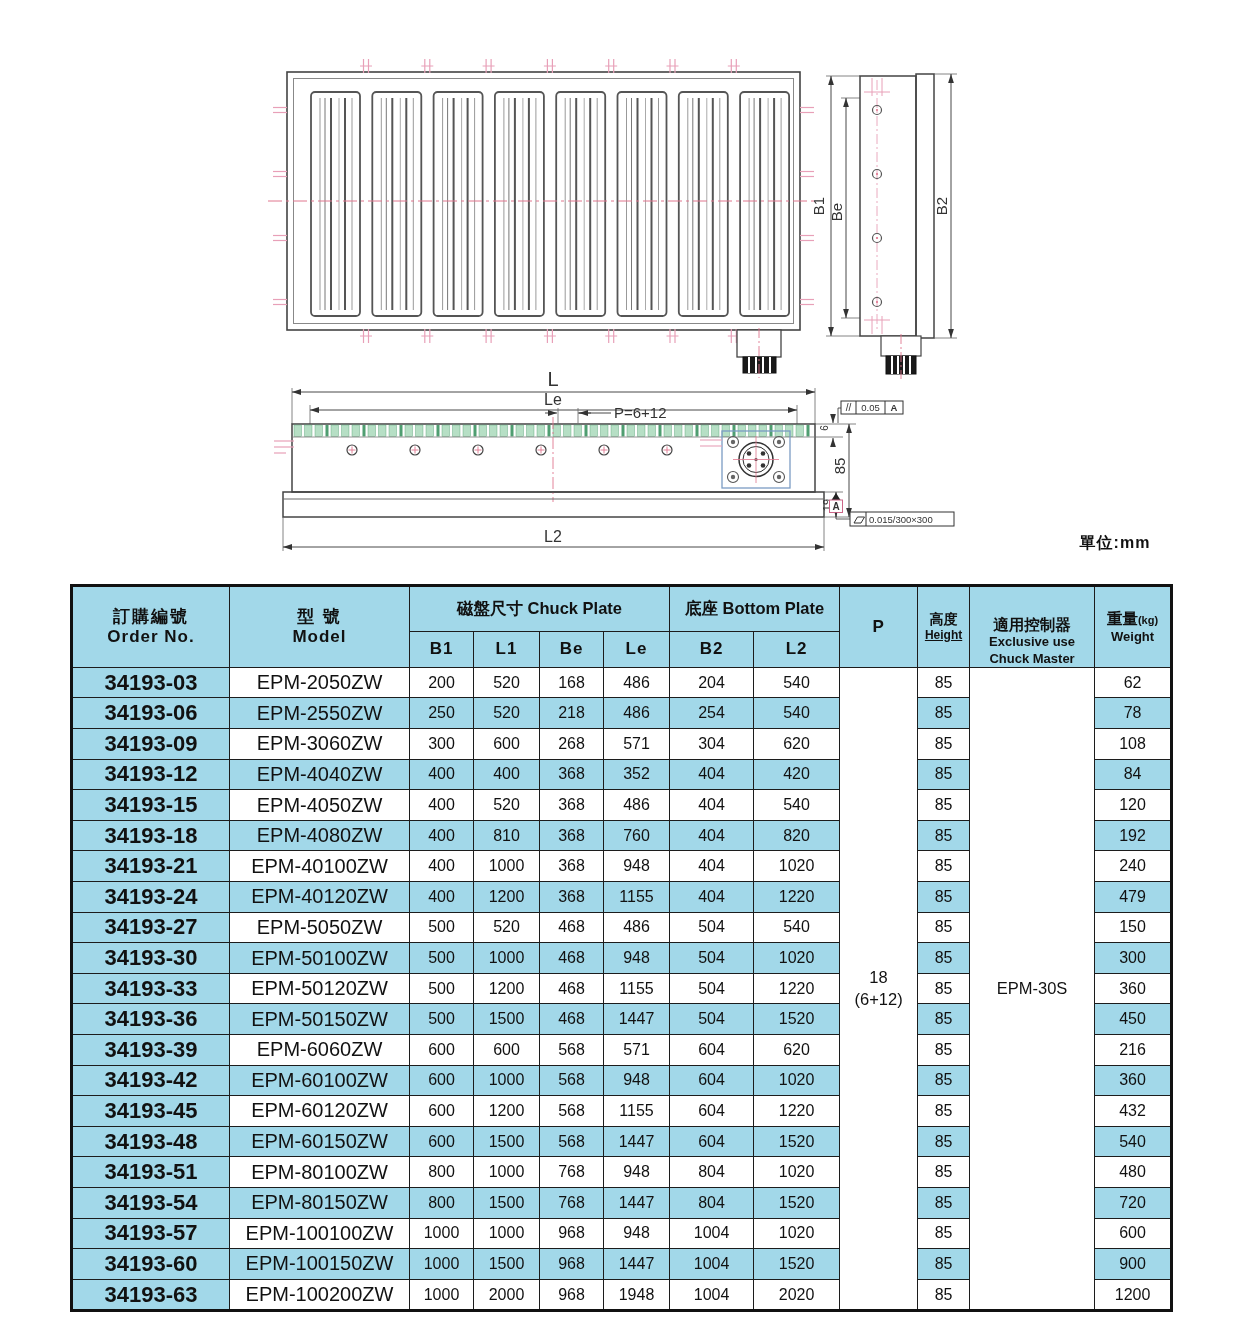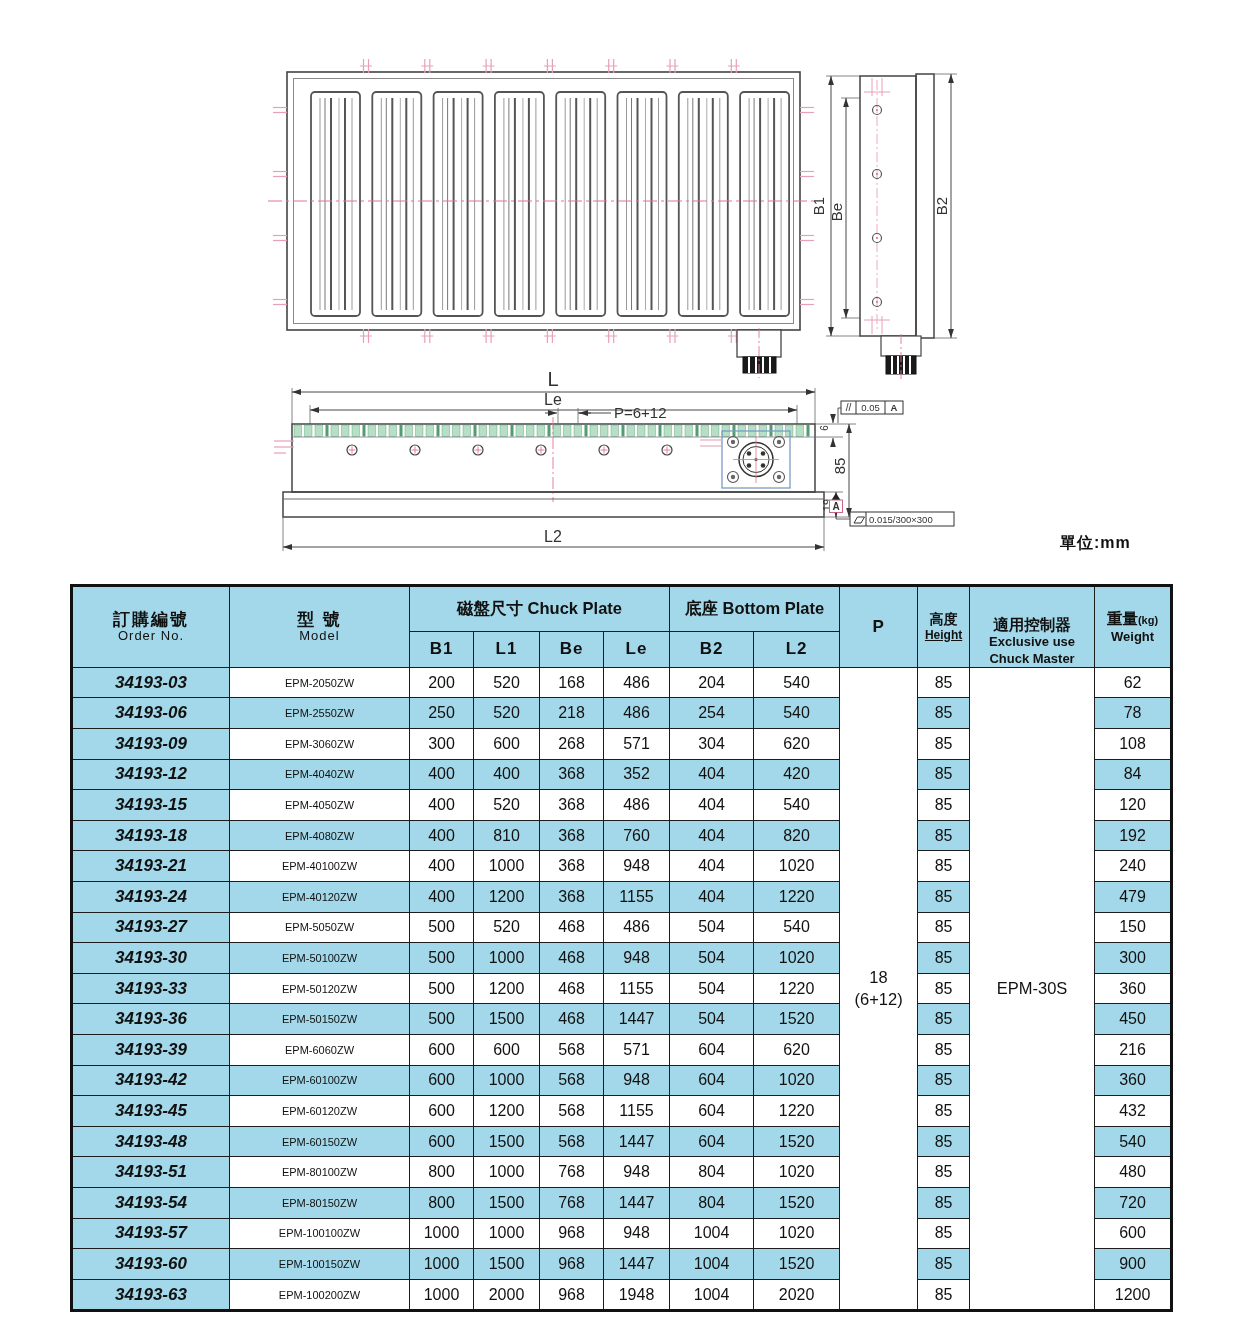--- a/index.html
+++ b/index.html
@@ -1,41 +1,41 @@
 <!DOCTYPE html>
 <html><head>
 <meta charset="utf-8">
 <style>
   html,body{margin:0;padding:0;background:#fff;}
   body{font-family:"Liberation Sans",sans-serif;color:#111;}
   .page{position:relative;width:1240px;height:1320px;background:#fff;overflow:hidden;}
   .drawing-svg{position:absolute;left:0;top:0;}
   .svg-label{font-family:"Liberation Sans",sans-serif;fill:#333;}
-  .units-note{position:absolute;left:1060px;top:533px;width:110px;text-align:left;
+  .units-note{position:absolute;left:1060px;top:533px;width:110px;text-align:center;
               font-size:16px;font-weight:bold;letter-spacing:1px;}
   
   table.spec{position:absolute;left:70px;top:584px;width:1100px;border-collapse:collapse;
              table-layout:fixed;border:3px solid #111;}
   table.spec th,table.spec td{border:1.4px solid #1c1c1c;padding:0;text-align:center;
              vertical-align:middle;overflow:hidden;white-space:nowrap;}
   thead tr.h1 th{height:40px;background:#a2d8e9;}
   thead tr.h2 th{height:32px;background:#a2d8e9;}
   th .zh{font-size:17px;font-weight:bold;letter-spacing:2px;line-height:1.15;}
-  th .en{font-size:13px;font-weight:normal;letter-spacing:1px;line-height:1.15;}
+  th .en{font-size:17px;font-weight:bold;letter-spacing:1px;line-height:1.15;}
   th .zh-s{font-size:14px;font-weight:bold;line-height:1.2;}
   th .en-s{font-size:12px;font-weight:bold;line-height:1.2;text-decoration:underline;}
   th .en-m{font-size:13px;font-weight:bold;line-height:1.25;}
   th .zh-m{font-size:15.5px;font-weight:bold;line-height:1.25;margin-top:28px;}
   th.group{font-size:16.5px;font-weight:bold;}
   th.sub{font-size:17px;font-weight:bold;letter-spacing:1px;}
   th .kg{font-size:11px;font-weight:bold;}
   tbody td{height:29.6px;font-size:16px;background:#fff;}
   tbody tr.alt td{background:#a2d8e9;}
-  tbody td.c-order{background:#a2d8e9 !important;font-weight:bold;font-style:italic;font-size:17px;}
-  tbody td.c-model{font-size:11px;}
+  tbody td.c-order{background:#a2d8e9 !important;font-weight:bold;font-size:22px;}
+  tbody td.c-model{font-size:20px;}
   tbody td.c-merge{background:#fff !important;font-size:16.5px;}
   tbody td.c-merge div{line-height:1.3;}
 </style>
 </head>
 <body>
 
 <div class="page">
 
   <svg class="drawing-svg" width="1240" height="565" viewBox="0 0 1240 565">
     <defs>

